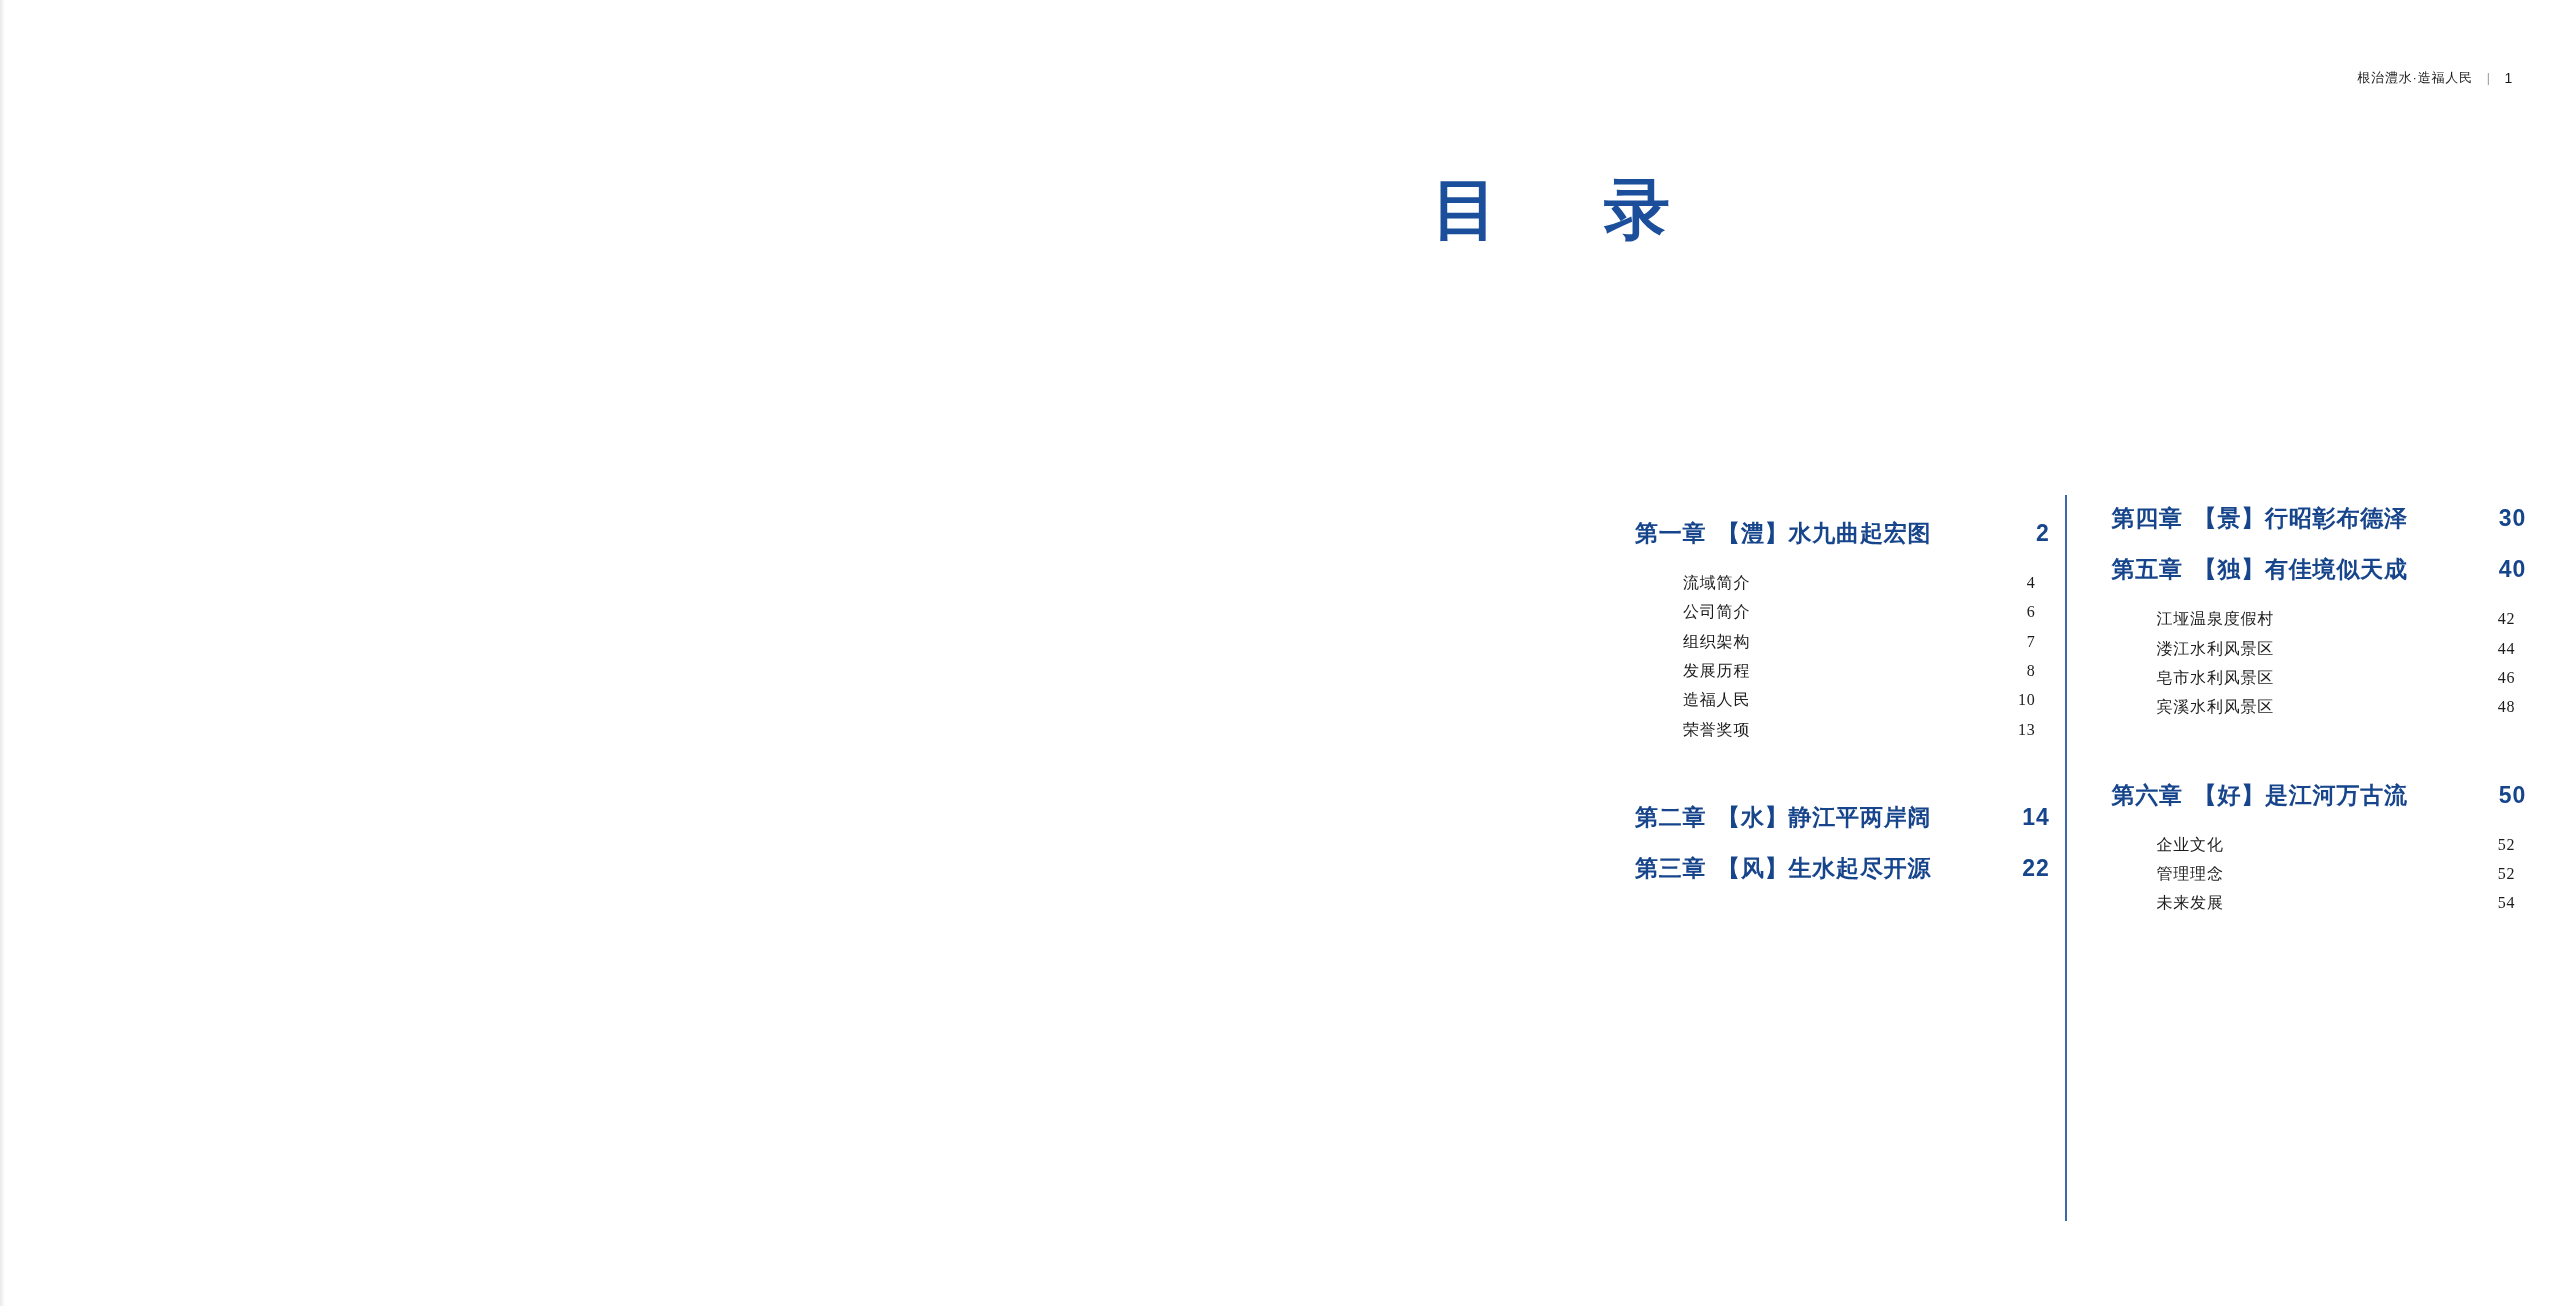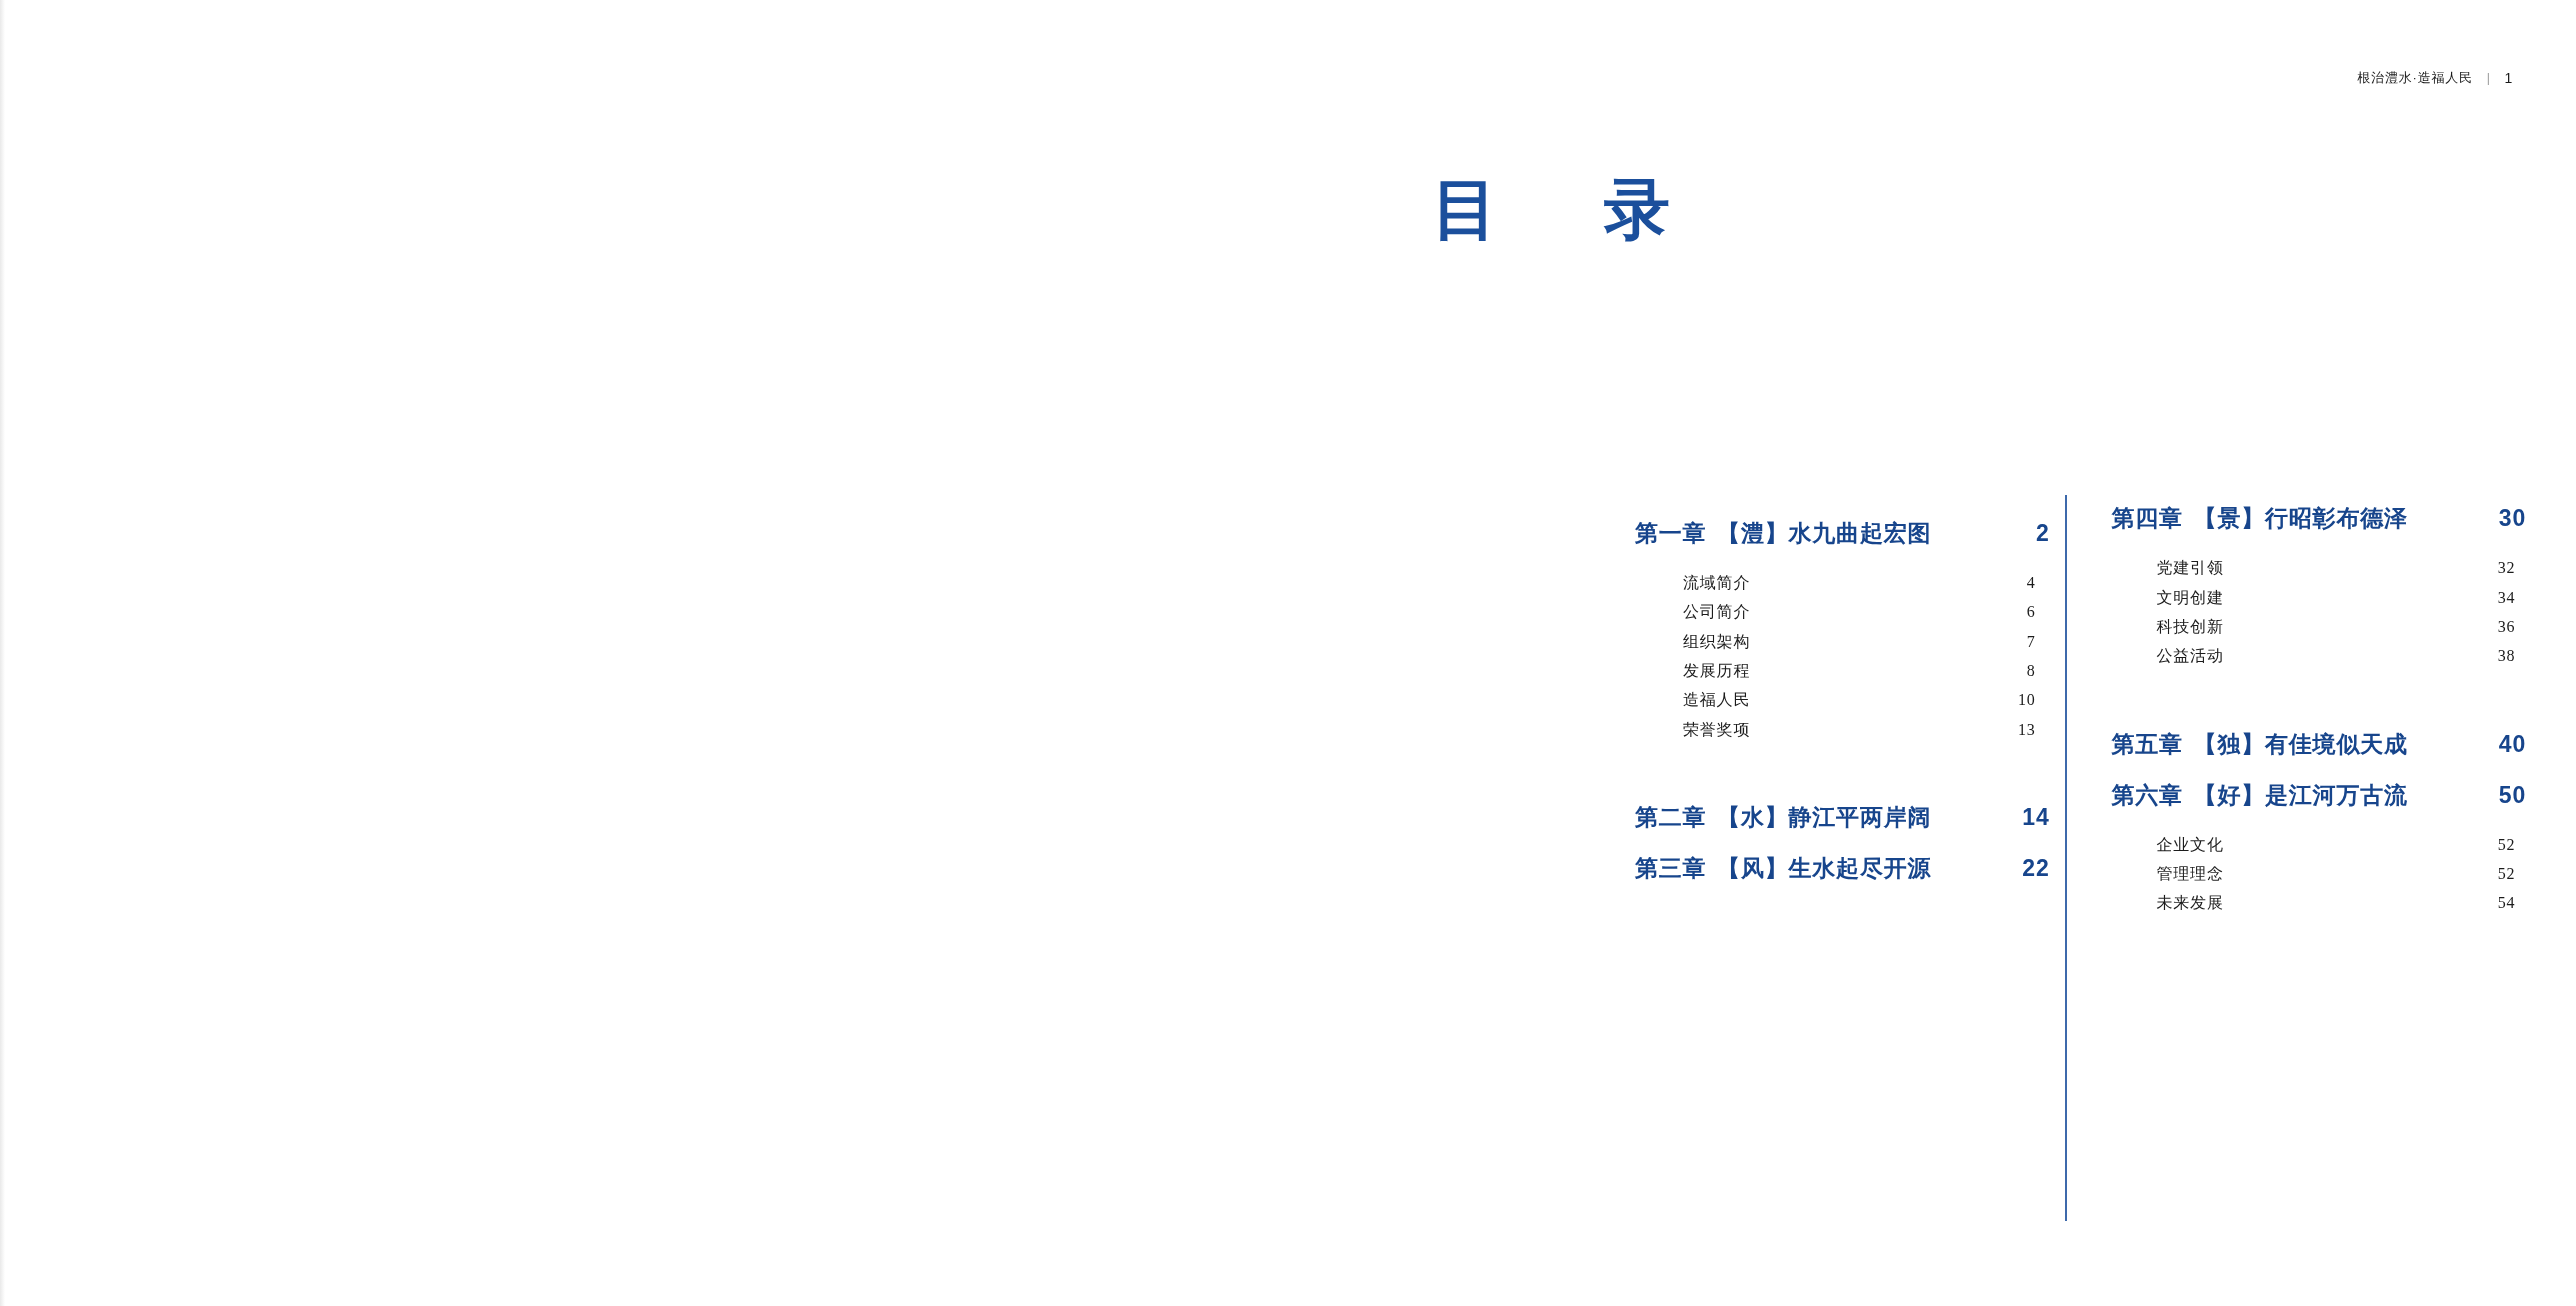--- a/index.html
+++ b/index.html
@@ -227,44 +227,44 @@
 
       </div>
 
       <div class="toc-col col-right">
 
         <div class="chapter">
           <span class="ch-no">第四章</span>
           <span class="ch-title">【景】行昭彰布德泽</span>
           <span class="ch-page">30</span>
         </div>
-        <div class="entries">
-          <div class="entry">
-            <span class="e-title">党建引领</span>
-            <span class="e-page">32</span>
-          </div>
-          <div class="entry">
-            <span class="e-title">文明创建</span>
-            <span class="e-page">34</span>
-          </div>
-          <div class="entry">
-            <span class="e-title">科技创新</span>
-            <span class="e-page">36</span>
-          </div>
-          <div class="entry">
-            <span class="e-title">公益活动</span>
-            <span class="e-page">38</span>
-          </div>
-        </div>
 
         <div class="chapter">
           <span class="ch-no">第五章</span>
           <span class="ch-title">【独】有佳境似天成</span>
           <span class="ch-page">40</span>
         </div>
+        <div class="entries">
+          <div class="entry">
+            <span class="e-title">江垭温泉度假村</span>
+            <span class="e-page">42</span>
+          </div>
+          <div class="entry">
+            <span class="e-title">溇江水利风景区</span>
+            <span class="e-page">44</span>
+          </div>
+          <div class="entry">
+            <span class="e-title">皂市水利风景区</span>
+            <span class="e-page">46</span>
+          </div>
+          <div class="entry">
+            <span class="e-title">宾溪水利风景区</span>
+            <span class="e-page">48</span>
+          </div>
+        </div>
 
         <div class="chapter">
           <span class="ch-no">第六章</span>
           <span class="ch-title">【好】是江河万古流</span>
           <span class="ch-page">50</span>
         </div>
         <div class="entries last">
           <div class="entry">
             <span class="e-title">企业文化</span>
             <span class="e-page">52</span>

